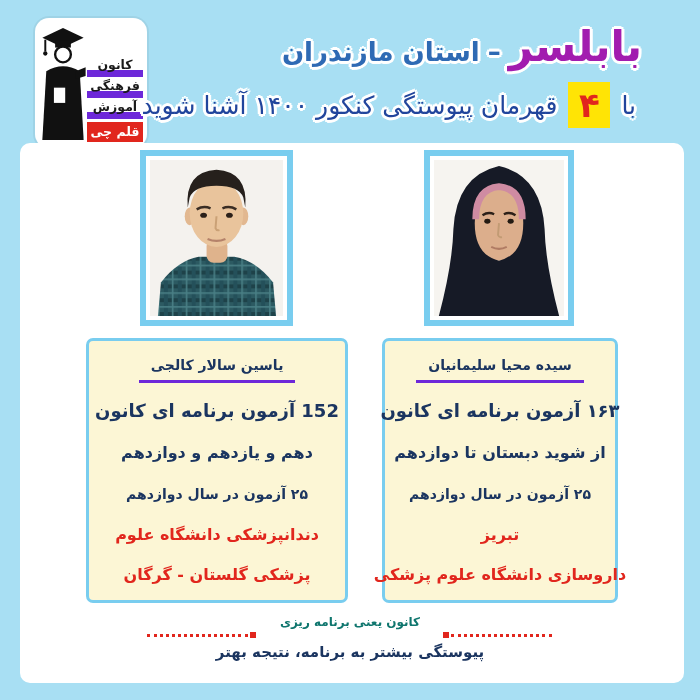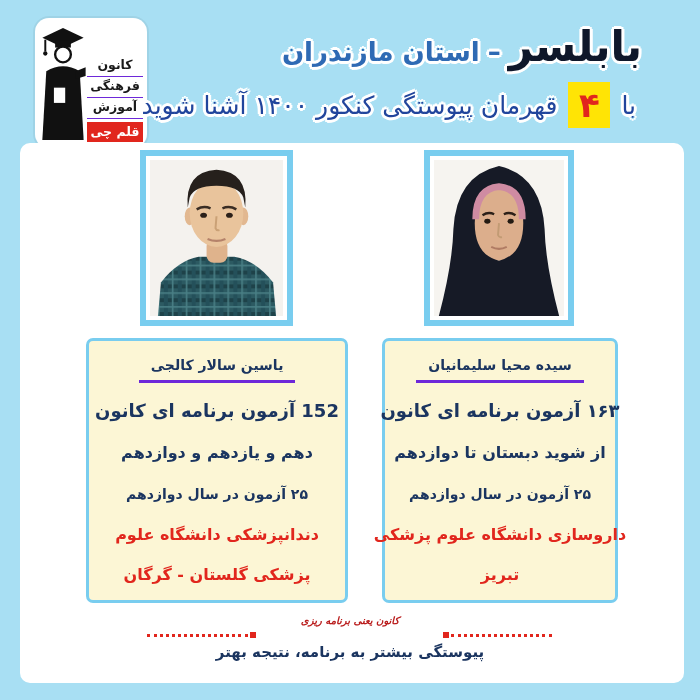--- a/index.html
+++ b/index.html
@@ -25,39 +25,39 @@
     box-shadow:0 0 0 2px rgba(0,0,0,0.05);
     display:flex; flex-direction:row; padding:4px;
   }
   .logo-figure { width:48px; height:120px; flex:0 0 auto; }
   .logo-words {
     flex:1; display:flex; flex-direction:column; justify-content:flex-end;
     direction:rtl; text-align:center; padding-bottom:2px;
   }
   .logo-word {
     font-size:12.5px; font-weight:bold; color:#1a1a1a;
-    height:21px; line-height:18px; border-bottom:1px solid #6d28d9;
+    height:21px; line-height:18px; border-bottom:7px solid #6d28d9;
   }
   .logo-badge {
     margin-top:3px; background:#e1261d; color:#fff;
     font-size:12.5px; font-weight:bold; height:20px; line-height:20px;
   }
 
   
   .outline {
     text-shadow:
       -2px -2px 0 #fff, -2px 2px 0 #fff, 2px -2px 0 #fff, 2px 2px 0 #fff,
       -3px 0 0 #fff, 3px 0 0 #fff, 0 -3px 0 #fff, 0 3px 0 #fff;
   }
   .title1 {
     position:absolute; top:22px; right:58px;
     direction:rtl; white-space:nowrap;
     display:flex; align-items:baseline; gap:8px;
   }
-  .title1 .city     { font-size:42px; font-weight:bold; color:#0f172a; }
+  .title1 .city     { font-size:42px; font-weight:bold; color:#a21caf; }
   .title1 .sep      { font-size:26px; font-weight:bold; color:#2e6ab4; }
   .title1 .province { font-size:26px; font-weight:bold; color:#2e6ab4; }
   .title2 {
     position:absolute; top:82px; right:64px;
     direction:rtl; white-space:nowrap;
     display:flex; align-items:center; gap:11px;
   }
   .title2 .t2 { font-size:25px; font-weight:normal; color:#21459c; }
   .four-box {
     width:42px; height:46px; background:#ffe405;
@@ -91,21 +91,21 @@
     border-bottom:3px solid #6d28d9; padding:0 12px 7px;
   }
   .tests  { height:42px; font-size:18px; font-weight:bold; color:#1b3560; }
   .grades { height:43px; font-size:16px; font-weight:bold; color:#1b3560; }
   .final  { height:40px; font-size:14px; font-weight:bold; color:#1b3560; }
   .result { height:40px; font-size:16px; font-weight:bold; color:#e1261d; }
 
   
   .footer1 {
     position:absolute; top:615px; left:0; width:700px; text-align:center;
-    direction:rtl; font-size:10px; font-weight:bold; color:#b91c1c;font-style:italic;
+    direction:rtl; font-size:12px; font-weight:bold; color:#0f766e;
   }
   .footer2 {
     position:absolute; top:643px; left:0; width:700px; text-align:center;
     direction:rtl; font-size:15px; font-weight:bold; color:#1b3560;
   }
   .deco { position:absolute; top:632px; display:flex; align-items:center; gap:2px; }
   .deco-left  { left:147px; }
   .deco-right { left:443px; }
   .dots { width:101px; height:0; border-top:3px dotted #e1261d; }
   .cap  { width:6px; height:6px; background:#e1261d; }
@@ -202,22 +202,22 @@
     <div class="line result">پزشکی گلستان - گرگان</div>
   </div>
 
   <div class="card right-card">
     <div class="line name-row">
         <span class="name">سیده محیا سلیمانیان</span>
       </div>
     <div class="line tests">۱۶۳ آزمون برنامه ای کانون</div>
     <div class="line grades">از شوید دبستان تا دوازدهم</div>
     <div class="line final">۲۵ آزمون در سال دوازدهم</div>
+    <div class="line result">تبریز</div>
     <div class="line result">داروسازی دانشگاه علوم پزشکی</div>
-    <div class="line result">تبریز</div>
   </div>
 
   <div class="footer1">کانون یعنی برنامه ریزی</div>
   <div class="deco deco-left">
     <div class="dots"></div>
     <div class="cap"></div>
   </div>
   <div class="deco deco-right">
     <div class="cap"></div>
     <div class="dots"></div>

